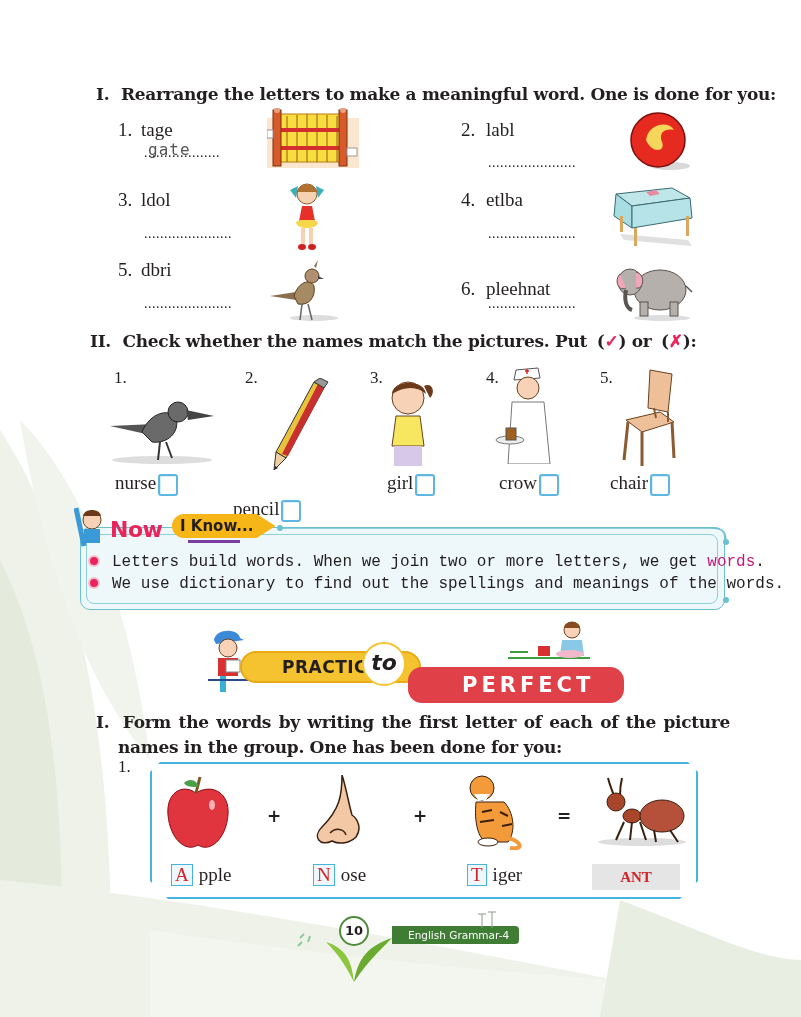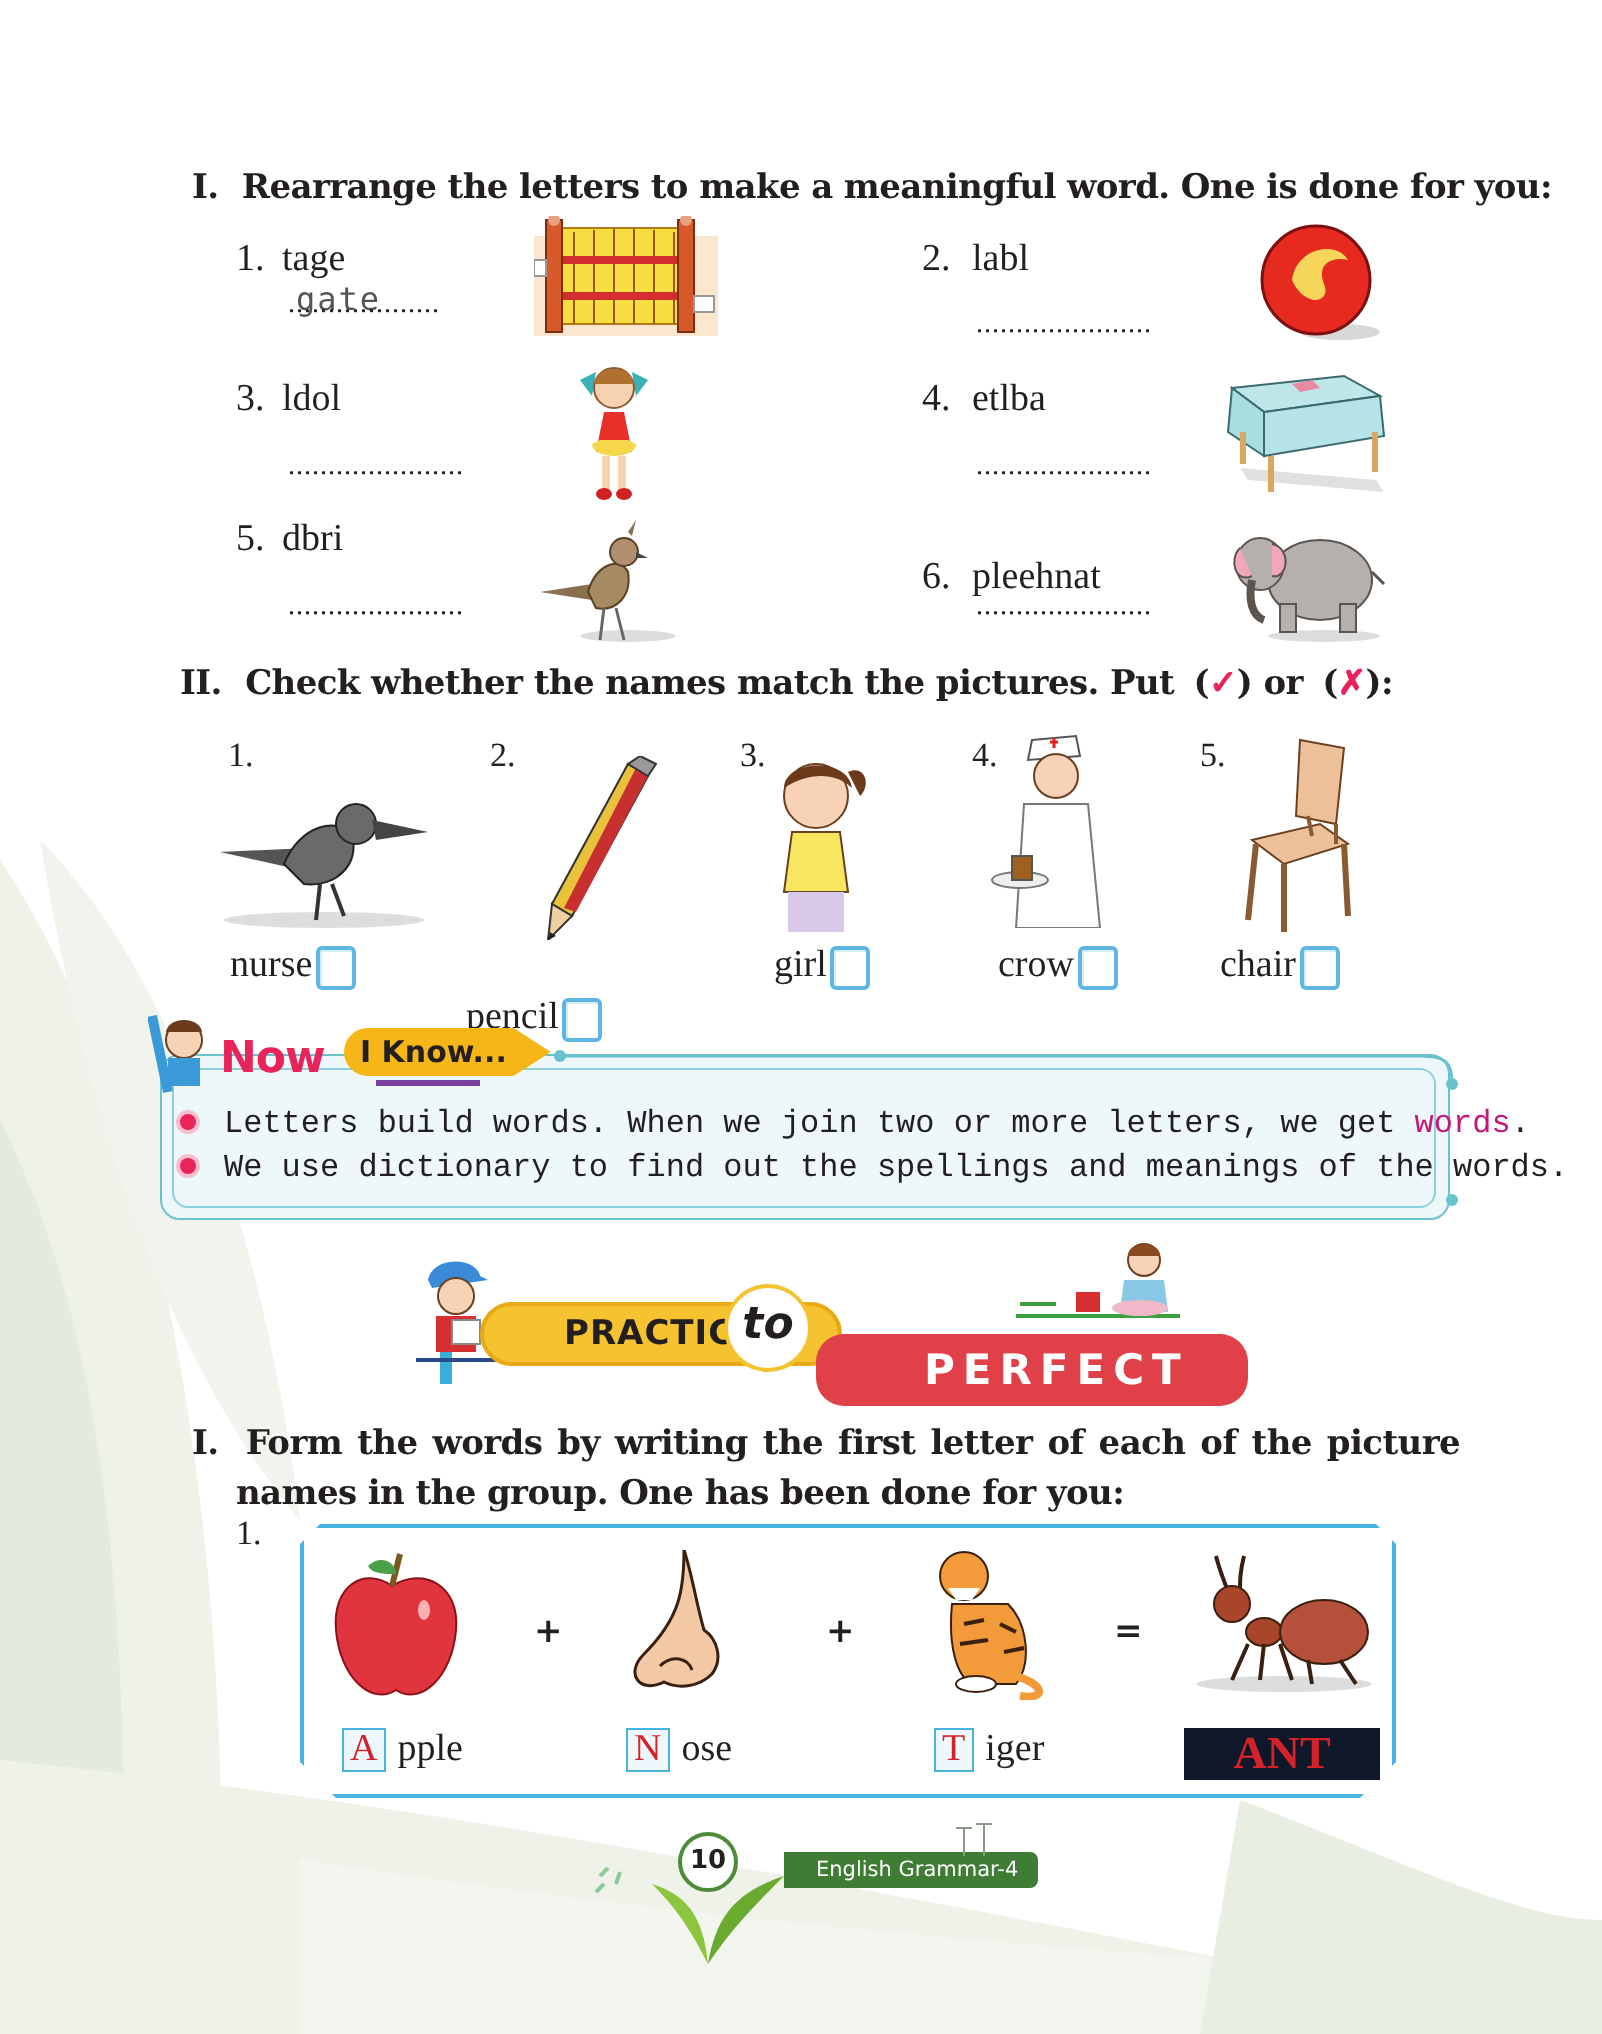--- a/index.html
+++ b/index.html
@@ -37,21 +37,21 @@
   .practice-pill { background: #f5c230; border: 2px solid #e8a912; border-radius: 18px; font-family: "DejaVu Sans", sans-serif; font-weight: bold; font-size: 17px; color: #231f20; padding: 4px 40px 4px 40px; letter-spacing: 0.5px; }
   .perfect-pill { background: #e04048; border-radius: 14px; font-family: "DejaVu Sans", sans-serif; font-weight: bold; font-size: 21px; color: #fff; letter-spacing: 4px; padding: 6px 30px 6px 54px; }
   .to-circle { width: 44px; height: 44px; border-radius: 50%; background: #fff; border: 2px solid #f5c230; font-family: "DejaVu Sans", sans-serif; font-weight: bold; font-style: italic; font-size: 22px; color: #231f20; text-align: center; line-height: 38px; }
 
   
   .wf-box { position: absolute; left: 150px; top: 762px; width: 548px; height: 137px; border: 2px solid #46b3e0; z-index: 1;
     clip-path: polygon(10px 0, calc(100% - 10px) 0, 100% 10px, 100% calc(100% - 18px), calc(100% - 18px) 100%, 18px 100%, 0 calc(100% - 18px), 0 10px); }
   .letter-box { display: inline-block; border: 1.5px solid #46b3e0; background: #eef8fc; color: #d2232a; font-family: "Liberation Serif", serif; font-size: 19px; padding: 0 3px; line-height: 20px; margin-right: 6px; }
   .wf-word { font-family: "Liberation Serif", serif; font-size: 19px; color: #231f20; }
   .op { font-family: "DejaVu Sans", sans-serif; font-weight: bold; font-size: 17px; color: #231f20; }
-  .ant-result { background: #0f172a; color: #d2232a; font-family: "Liberation Serif", serif; font-weight: bold; font-size: 23px; text-align: center; width: 98px; height: 26px; line-height: 26px; }
+  .ant-result { background: #e5e5e5; color: #d2232a; font-family: "Liberation Serif", serif; font-weight: bold; font-size: 15px; text-align: center; width: 88px; height: 26px; line-height: 26px; }
 
   
   .page-circle { width: 30px; height: 30px; border-radius: 50%; background: #fff; border: 2px solid #4e8c3a; font-family: "DejaVu Sans", sans-serif; font-weight: bold; font-size: 13px; color: #231f20; text-align: center; line-height: 26px; }
   .footer-tag { background: #3f7d34; color: #fff; font-family: "DejaVu Sans", sans-serif; font-size: 10.5px; padding: 3px 10px 3px 16px; border-radius: 0 4px 4px 0; }
 </style>
 </head>
 <body>
 
 <svg class="bg-leaves" viewBox="0 0 801 1017">
   <path d="M0 430 C60 520 120 700 110 1017 L0 1017 Z" fill="#eef2e8"></path>

